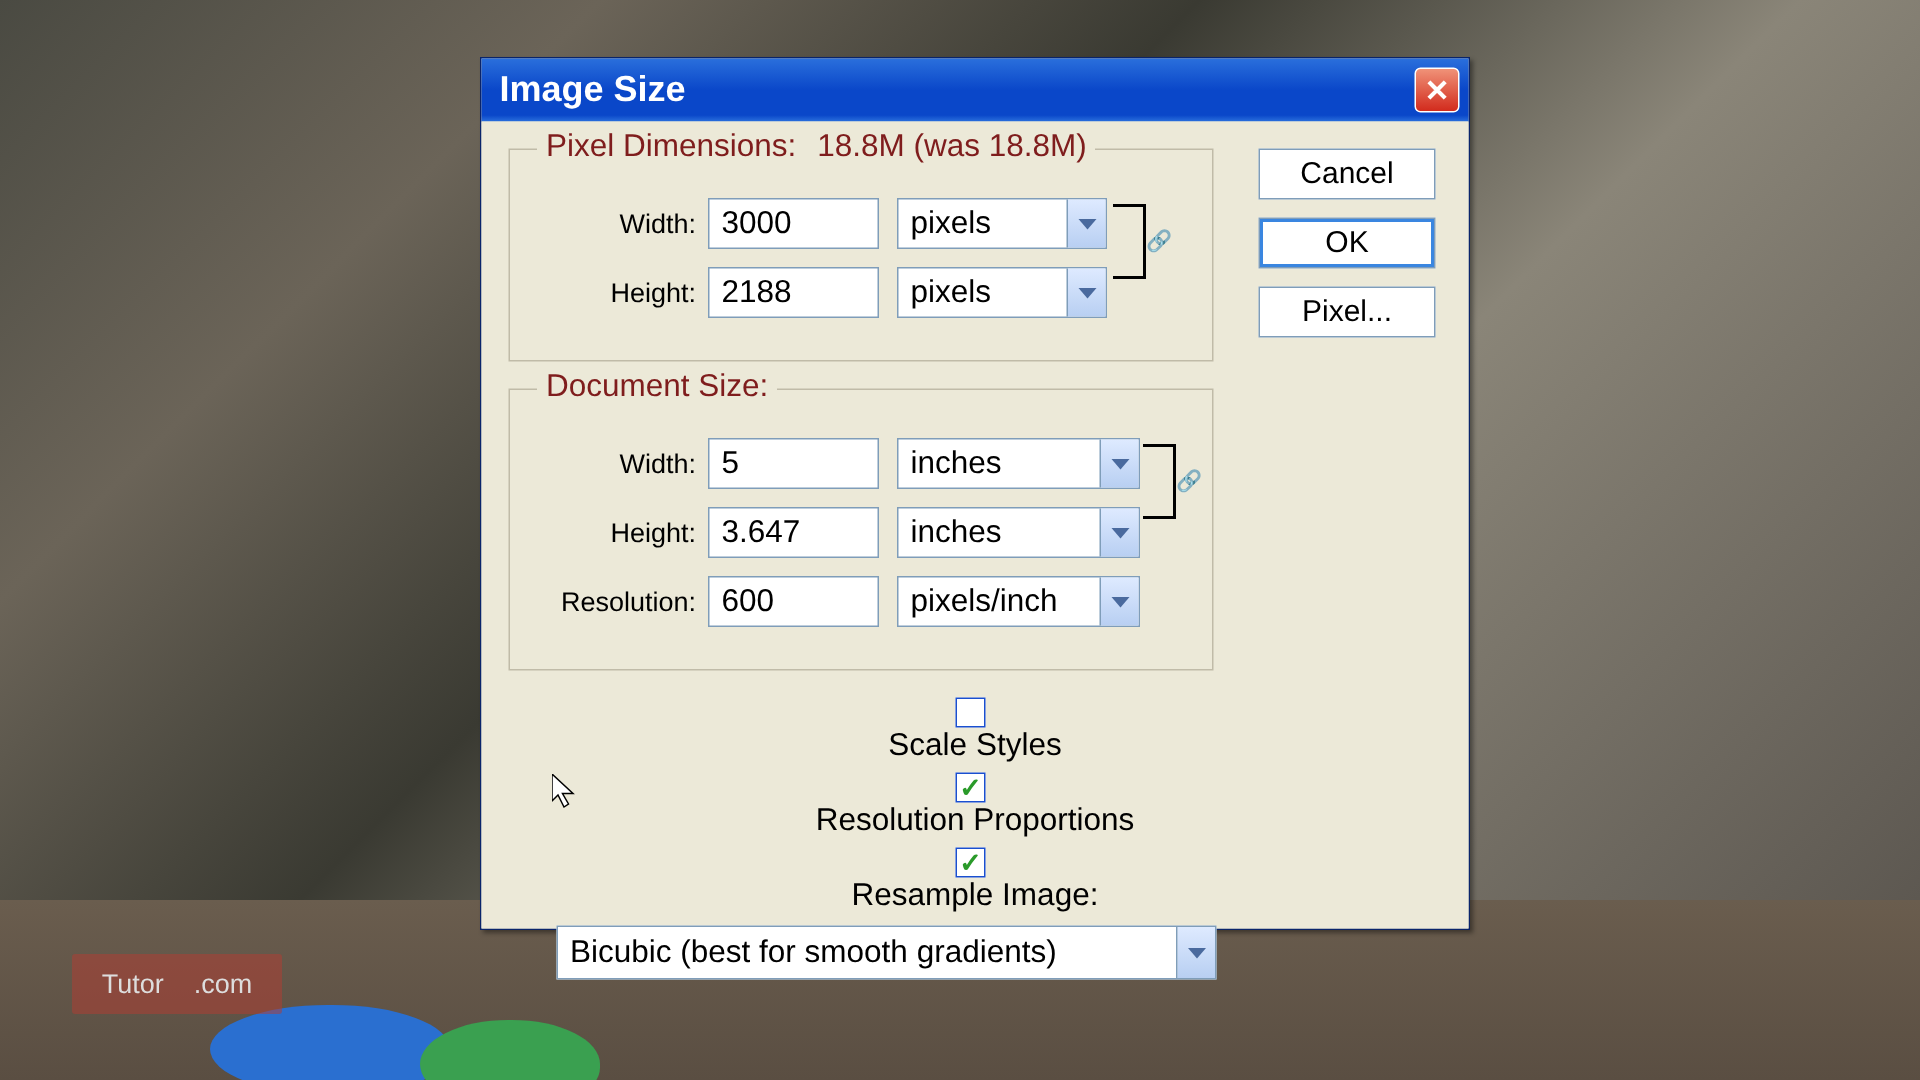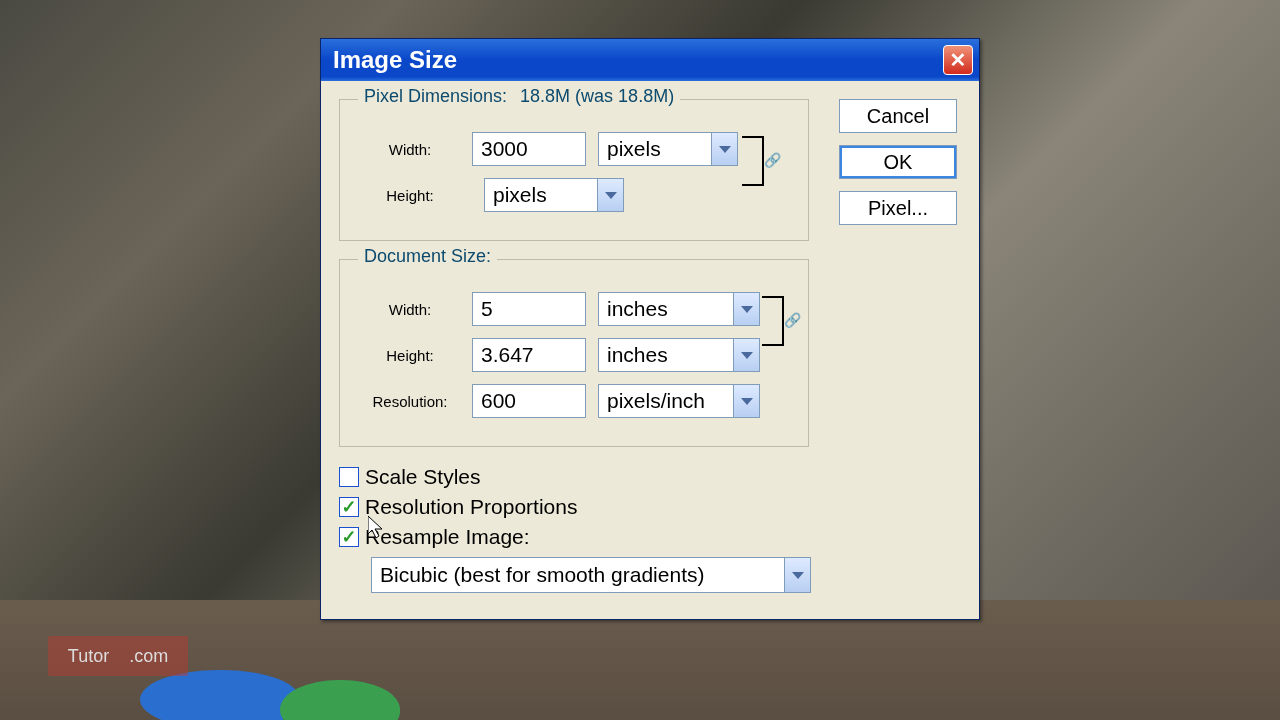--- a/index.html
+++ b/index.html
@@ -29,25 +29,25 @@
     display:flex; align-items:center; justify-content:center; color:#fff;
     font-weight:bold; font-size:20px; cursor:pointer;
   }
   .content { padding: 18px; background:#ece9d8; height: calc(100% - 42px); position:relative; }
   .groupbox {
     border: 1px solid #c0bba8; position: relative; padding: 32px 16px 16px 16px;
     margin-bottom: 18px;
   }
   .groupbox > .legend {
     position: absolute; top: -14px; left: 18px; background:#ece9d8;
-    color:#0c4a6e; font-size: 18px; padding: 0 6px;
+    color:#7f1d1d; font-size: 21px; padding: 0 6px;
   }
   .row { display:flex; align-items:center; margin-bottom: 12px; }
   .row:last-child { margin-bottom: 0; }
-  .lbl { width: 108px; text-align:center; font-size:15px; color:#000; margin-right:8px; }
+  .lbl { width: 108px; text-align:right; font-size:18px; color:#000; margin-right:8px; }
   input.txt {
     width: 114px; height: 34px; font-size: 21px; padding: 2px 8px;
     border: 1px solid #7f9db9; background:#fff;
   }
   .combo {
     display:flex; align-items:center; border:1px solid #7f9db9; background:#fff;
     height:34px; margin-left:12px;
   }
   .combo.w1 { width: 140px; }
   .combo.w2 { width: 162px; }
@@ -60,21 +60,21 @@
     width:0;height:0;border-left:6px solid transparent;border-right:6px solid transparent;
     border-top:7px solid #4a6a9e;
   }
   .buttons { position:absolute; right: 18px; top: 18px; width: 122px; }
   .btn {
     display:block; width:118px; height:34px; margin-bottom:12px;
     border:1px solid #7f9db9; background:#fff; font-size:20px; cursor:pointer;
   }
   .btn.def { box-shadow: 0 0 0 2px #3a86e0 inset; }
   .checks { margin-top: 8px; }
-  .checkrow { display:flex; align-items:center; font-size:21px; margin-bottom:6px; }
+  .checkrow { display:flex; align-items:center; font-size:21px; margin-bottom:6px;flex-direction:column; }
   .cb {
     width:20px; height:20px; border:1px solid #1a4fcf; background:#fff; margin-right:6px;
     display:flex; align-items:center; justify-content:center; color:#2a9a2a; font-weight:bold;
     font-size:18px;
   }
   .resample-combo {
     display:flex; align-items:center; border:1px solid #7f9db9; background:#fff;
     height:36px; width: 440px; margin-left:32px; margin-top:8px;
   }
   .link-bracket {
@@ -131,20 +131,21 @@
         <input class="txt" value="3000" style="">
         <div class="combo w1">
           <span class="combo-text">pixels</span>
           <div class="combo-arrow">
               <div class="arrow-down"></div>
             </div>
         </div>
       </div>
       <div class="row">
         <span class="lbl">Height:</span>
+        <input class="txt" value="2188" style="">
         <div class="combo w1">
           <span class="combo-text">pixels</span>
           <div class="combo-arrow">
               <div class="arrow-down"></div>
             </div>
         </div>
       </div>
       <div class="link-bracket" style="right:44px; top:36px; height:50px;"></div>
       <span class="link-icon" style="right:26px; top:52px;">🔗</span>
     </div>

